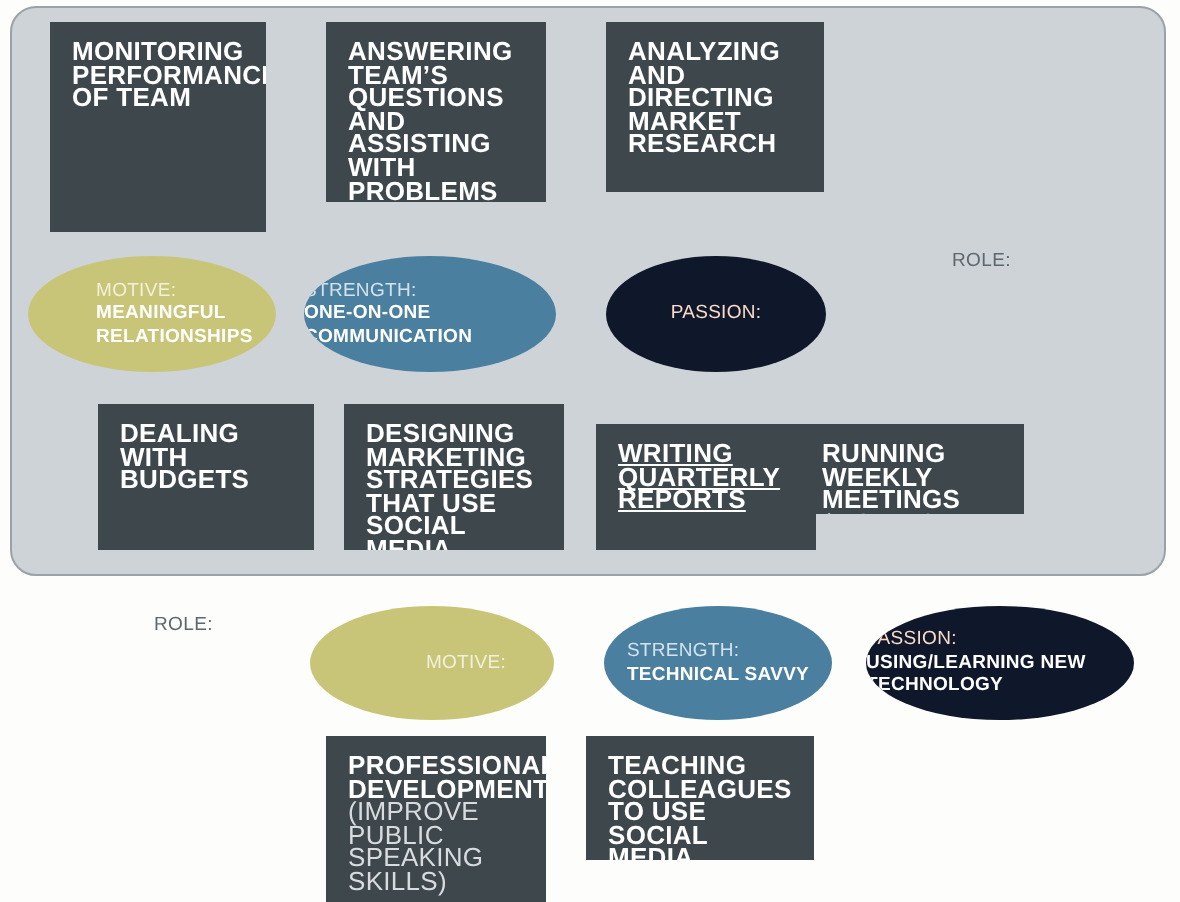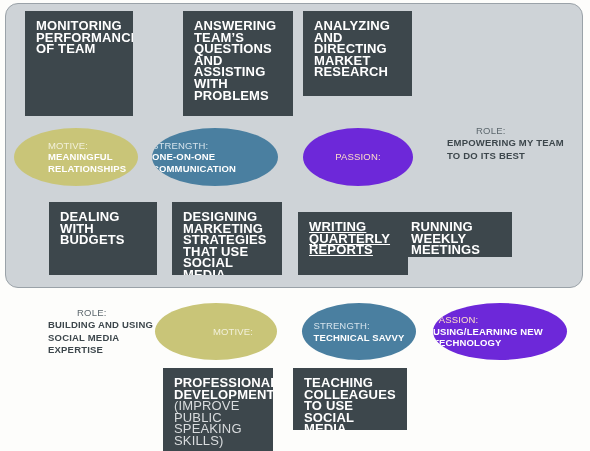--- a/index.html
+++ b/index.html
@@ -79,21 +79,21 @@
   .ellipse .ebody {
     font-weight: bold;
     display: block;
   }
   .ell-olive { background: #c9c578; }
   .ell-olive .etext { color: #ffffff; margin-left: 34px; }
   .ell-olive .ehead { color: #f2f0da; }
   .ell-blue  { background: #4a7fa0; }
   .ell-blue  .etext { color: #ffffff; }
   .ell-blue  .ehead { color: #d5e3ec; }
-  .ell-orange{ background: #6d28d9; }
+  .ell-orange{ background: #0f172a; }
   .ell-orange .etext { color: #ffffff; }
   .ell-orange .ehead { color: #fbdcc7; }
 
   
   .role {
     position: absolute;
     font-size: 9.5px;
     line-height: 12.4px;
     letter-spacing: 0.2px;
     text-transform: uppercase;
@@ -114,21 +114,21 @@
 <body>
 
 <div id="canvas">
 
   <div class="panel"></div>
 
   <div class="box" style="left:25px; top:11px; width:108px; height:105px;">
     <span>MONITORING PERFORMANCE OF TEAM</span>
   </div>
 
-  <div class="box" style="left:163px; top:11px; width:110px; height:105px;margin-left:20px;">
+  <div class="box" style="left:163px; top:11px; width:110px; height:90px;">
     <span>ANSWERING TEAM’S QUESTIONS AND ASSISTING WITH PROBLEMS</span>
   </div>
 
   <div class="box" style="left:303px; top:11px; width:109px; height:85px;">
     <span>ANALYZING AND DIRECTING MARKET RESEARCH</span>
   </div>
 
   <div class="ellipse ell-olive" style="left:14px; top:128px; width:124px; height:58px;">
     <div class="etext">
       <span class="ehead">MOTIVE:</span>
@@ -144,42 +144,40 @@
   </div>
 
   <div class="ellipse ell-orange" style="left:303px; top:128px; width:110px; height:58px;">
     <div class="etext">
       <span class="ehead">PASSION:</span>
     </div>
   </div>
 
   <div class="role" style="left:447px; top:125px; width:130px;">
     <span class="rhead">ROLE:</span>
-    <span class="rbody">EMPOWERING MY TEAM TO DO ITS BEST</span>
   </div>
 
   <div class="box" style="left:172px; top:202px; width:110px; height:73px;">
     <span>DESIGNING MARKETING STRATEGIES THAT USE SOCIAL MEDIA</span>
   </div>
 
   <div class="box" style="left:49px; top:202px; width:108px; height:73px;">
     <span>DEALING WITH BUDGETS</span>
   </div>
 
   <div class="box" style="left:298px; top:212px; width:110px; height:63px;text-decoration:underline;">
     <span>WRITING QUARTERLY REPORTS</span>
   </div>
 
   <div class="box" style="left:400px; top:212px; width:112px; height:45px;">
     <span>RUNNING WEEKLY MEETINGS </span><span class="lite">(MORE ONE-ON-ONE)</span>
   </div>
 
   <div class="role" style="left:48px; top:307px; width:118px;">
     <span class="rhead">ROLE:</span>
-    <span class="rbody">BUILDING AND USING SOCIAL MEDIA EXPERTISE</span>
   </div>
 
   <div class="ellipse ell-olive" style="left:155px; top:303px; width:122px; height:57px;">
     <div class="etext">
       <span class="ehead">MOTIVE:</span>
     </div>
   </div>
 
   <div class="ellipse ell-blue" style="left:302px; top:303px; width:114px; height:57px;">
     <div class="etext">

